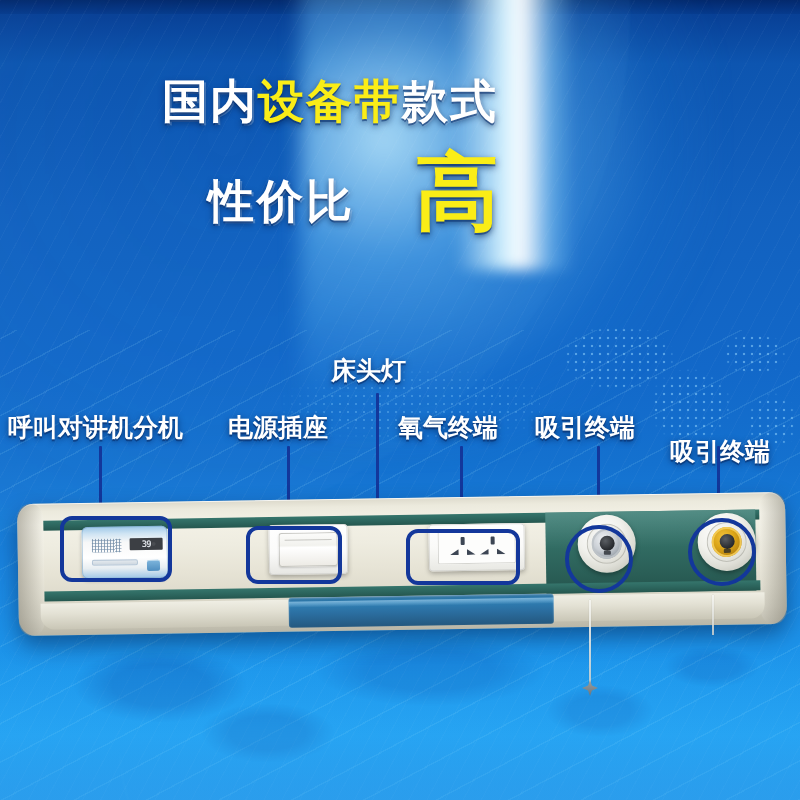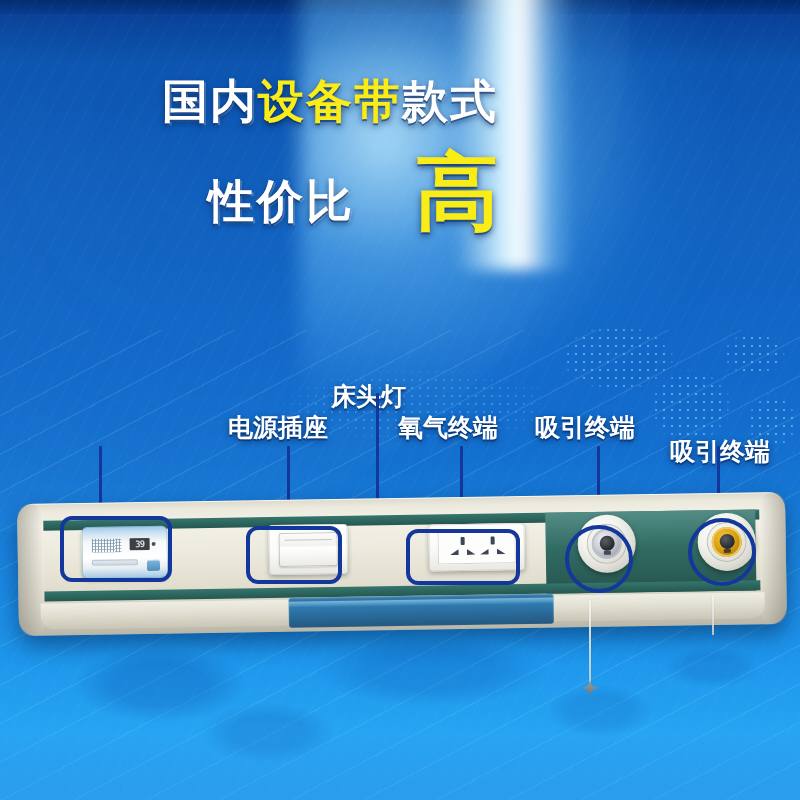--- a/index.html
+++ b/index.html
@@ -300,21 +300,21 @@
     box-shadow:0 2px 4px rgba(0,0,0,.28), inset 0 0 0 1px rgba(120,165,200,.6);
   }
   .ic-grille{
     position:absolute;left:10px;top:12px;width:30px;height:14px;
     background-image:
       repeating-linear-gradient(90deg, rgba(95,125,155,.75) 0 1px, rgba(0,0,0,0) 1px 3px),
       repeating-linear-gradient(0deg, rgba(95,125,155,.55) 0 1px, rgba(0,0,0,0) 1px 3px);
     border-radius:2px;opacity:.9;
   }
   .ic-display{
-    position:absolute;left:48px;top:12px;width:20px;height:12px;
+    position:absolute;left:48px;top:12px;width:33px;height:12px;
     background:#3c3f44;border-radius:1px;
     color:#d9dde2;font-size:9px;font-weight:bold;
     display:flex;align-items:center;justify-content:center;
     font-family:"DejaVu Sans Mono","Liberation Mono",monospace;
     letter-spacing:-1px;
   }
   .ic-led{
     position:absolute;left:70px;top:16px;width:4px;height:4px;
     border-radius:50%;background:#4a4d52;
   }
@@ -449,26 +449,27 @@
       <span class="t-white">国内</span><span class="t-yellow">设备带</span><span class="t-white">款式</span>
     </div>
     <div class="hl-line2">
       <span class="hl-sub t-white">性价比</span>
       <span class="hl-big t-yellow">高</span>
     </div>
   </div>
 
   <div class="callouts">
 
+    <div class="callout-label" style="left:8px;top:415px;">呼叫对讲机分机</div>
     <div class="leader" style="left:99px;top:446px;height:86px;"></div>
 
     <div class="callout-label" style="left:228px;top:415px;">电源插座</div>
     <div class="leader" style="left:287px;top:446px;height:88px;"></div>
 
-    <div class="callout-label" style="left:331px;top:384px;">床头灯</div>
+    <div class="callout-label" style="left:331px;top:358px;">床头灯</div>
     <div class="leader" style="left:376px;top:393px;height:215px;"></div>
 
     <div class="callout-label" style="left:398px;top:415px;">氧气终端</div>
     <div class="leader" style="left:460px;top:446px;height:90px;"></div>
 
     <div class="callout-label" style="left:535px;top:415px;">吸引终端</div>
     <div class="leader" style="left:597px;top:446px;height:92px;"></div>
 
     <div class="callout-label" style="left:670px;top:415px;margin-top:24px;">吸引终端</div>
     <div class="leader" style="left:717px;top:446px;height:90px;"></div>

